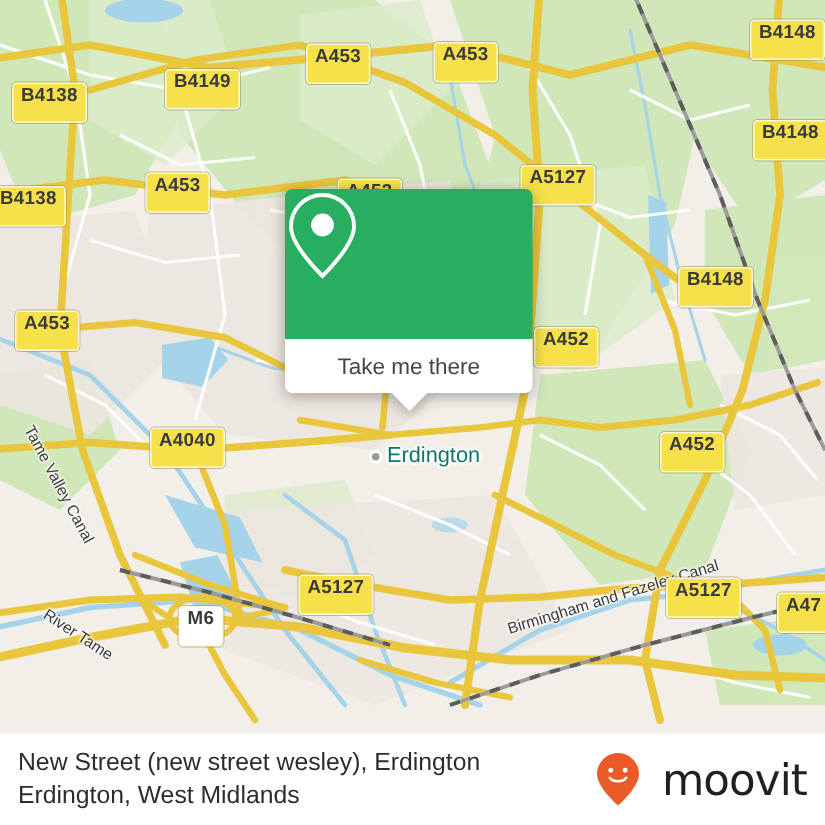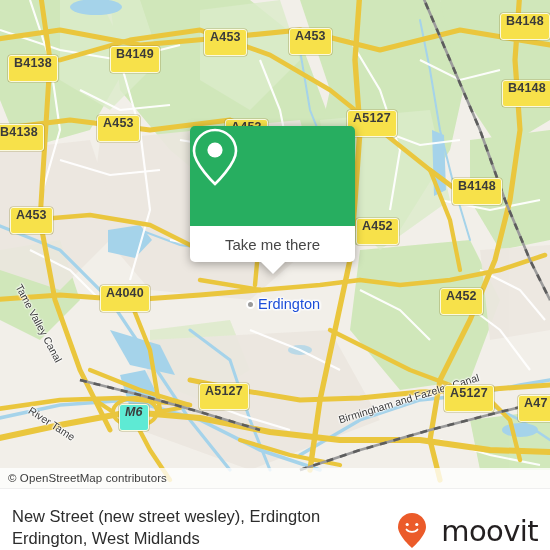--- a/index.html
+++ b/index.html
@@ -35,26 +35,26 @@
     box-shadow:0 0 0 .6px rgba(150,140,60,.55);
     color:#3b3b3b;
     font-size:12.5px;
     font-weight:bold;
     letter-spacing:.2px;
     padding:1px 5px 10px 5px;
     line-height:1.1;
     white-space:nowrap;
     font-family:"Liberation Sans", sans-serif;
   }
-  .shield.motorway{background:#5eead4;font-style:italic;}
+  .shield.motorway{background:#ffffff;}
 
   
   .place{
     position:absolute;
-    color:#1d4ed8;
+    color:#0f766e;
     font-size:14.5px;
     white-space:nowrap;
     text-shadow:
       1.4px 0 2px #fff,-1.4px 0 2px #fff,0 1.4px 2px #fff,0 -1.4px 2px #fff,
       1px 1px 2px #fff,-1px -1px 2px #fff,1px -1px 2px #fff,-1px 1px 2px #fff;
   }
   .place-dot{
     position:absolute;width:9px;height:9px;border-radius:50%;
     background:#9a9a9a;border:2px solid #fff;box-sizing:border-box;
   }
@@ -84,21 +84,21 @@
     transform:translateX(-50%);
     width:0;height:0;
     border-left:13px solid transparent;
     border-right:13px solid transparent;
     border-top:13px solid #fff;
   }
 
   
   .footer{
     position:absolute;left:0;top:488px;width:550px;height:62px;
-    background:#fff;display:flex;align-items:flex-end;
+    background:#fff;display:flex;align-items:center;
     box-sizing:border-box;padding:0 12px 0 12px;
     border-top:1px solid #efefef;
   }
   .footer-title{
     flex:1;color:#2d2d2d;font-size:16.5px;line-height:1.33;
     padding-right:10px;
   }
   .brand{display:flex;align-items:center;gap:14px;}
   .brand-text{color:#231f20;font-size:29px;letter-spacing:-.6px;
     font-family:"DejaVu Sans", sans-serif;font-weight:400;}
@@ -277,21 +277,20 @@
       <div class="callout-head">
         <svg width="50" height="62" viewBox="0 0 50 62">
           <path d="M25 4 C13.4 4 4 13.4 4 25 C4 38 25 58 25 58 C25 58 46 38 46 25 C46 13.4 36.6 4 25 4 Z" fill="none" stroke="#ffffff" stroke-width="2.6"></path>
           <circle cx="25" cy="24" r="7.6" fill="#ffffff"></circle>
         </svg>
       </div>
       <div class="callout-foot">Take me there</div>
       <div class="callout-tail"></div>
     </div>
 
-    <div class="attrib">© OpenStreetMap contributors</div>
   </div>
 
   <div class="footer">
     <div class="footer-title">
       <div>New Street (new street wesley), Erdington</div>
       <div>Erdington, West Midlands</div>
     </div>
     <div class="brand">
       <svg width="30" height="38" viewBox="0 0 30 38">
         <path d="M15 1 C7.3 1 1 7.3 1 15 C1 24 15 36 15 36 C15 36 29 24 29 15 C29 7.3 22.7 1 15 1 Z" fill="#eb5b2a"></path>

